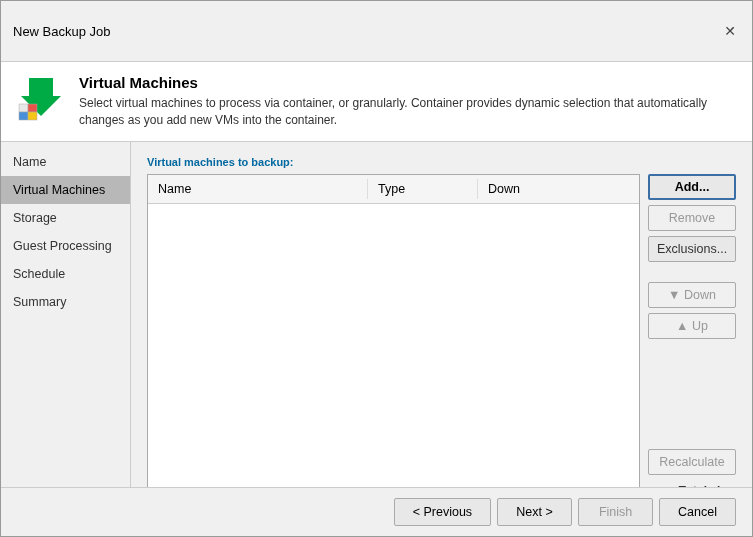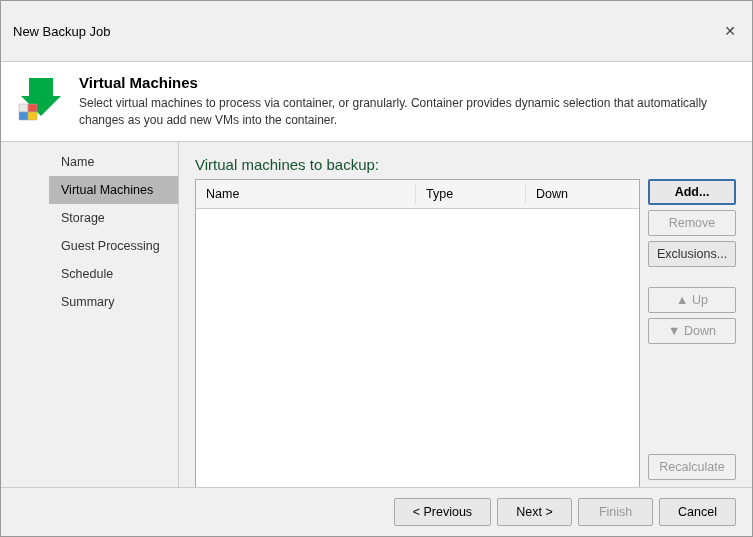--- a/index.html
+++ b/index.html
@@ -75,21 +75,20 @@
     }
     .header-desc {
       font-size: 12px;
       color: #333;
       line-height: 1.4;
     }
     .content-area {
       display: flex;
       flex: 1;
       overflow: hidden;
-      padding-left: 48px;
     }
     .sidebar {
       width: 130px;
       background: #f0f0f0;
       border-right: 1px solid #ccc;
       padding: 6px 0;
     }
     .sidebar-item {
       padding: 7px 12px;
       cursor: pointer;
@@ -101,23 +100,24 @@
       color: #000;
       font-weight: normal;
     }
     .main-panel {
       flex: 1;
       padding: 14px 16px;
       display: flex;
       flex-direction: column;
     }
     .section-label {
-      font-size: 15px;
+      font-size: 11px;
       margin-bottom: 6px;
-      color: #14532d;
+      color: #0369a1;
+      font-weight: bold;
     }
     .table-and-buttons {
       display: flex;
       gap: 8px;
       flex: 1;
     }
     .vm-table-wrapper {
       flex: 1;
       border: 1px solid #aaa;
       background: #fff;
@@ -263,24 +263,24 @@
           </div>
           <div class="table-body"></div>
         </div>
 
         <div class="side-buttons">
           <button class="btn primary">Add...</button>
           <button class="btn disabled" disabled="">Remove</button>
           <button class="btn">Exclusions...</button>
           <div class="btn-spacer"></div>
           <button class="btn disabled" disabled="">
-            <span>▲ </span><span>Up</span>
+            <span>▼ </span><span>Down</span>
           </button>
           <button class="btn disabled" disabled="">
-            <span>▼ </span><span>Down</span>
+            <span>▲ </span><span>Up</span>
           </button>
           <div class="btn-spacer"></div>
           <div class="btn-spacer"></div>
           <div class="btn-spacer"></div>
           <div class="btn-spacer"></div>
           <div class="btn-spacer"></div>
           <div class="btn-spacer"></div>
           <div class="btn-spacer"></div>
           <button class="btn disabled" disabled="">Recalculate</button>
           <div class="total-size-section">

